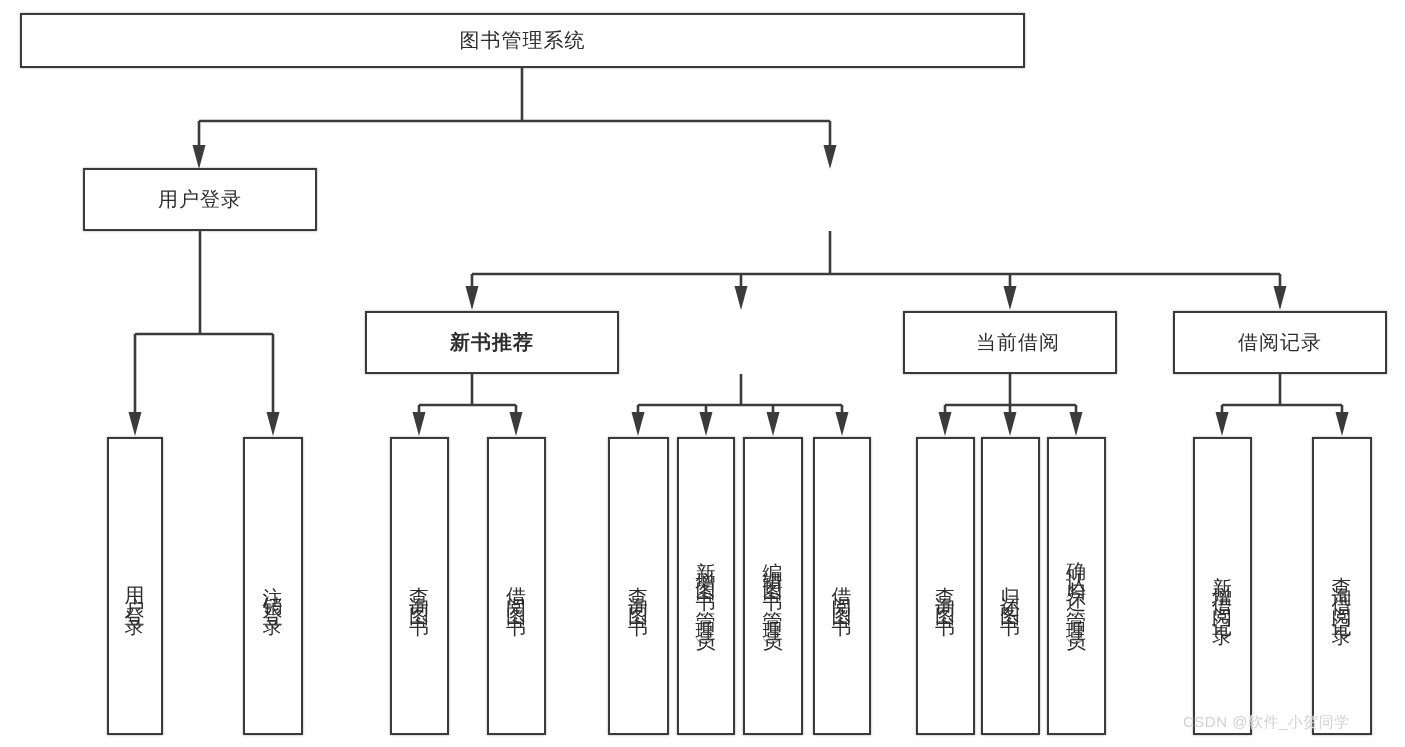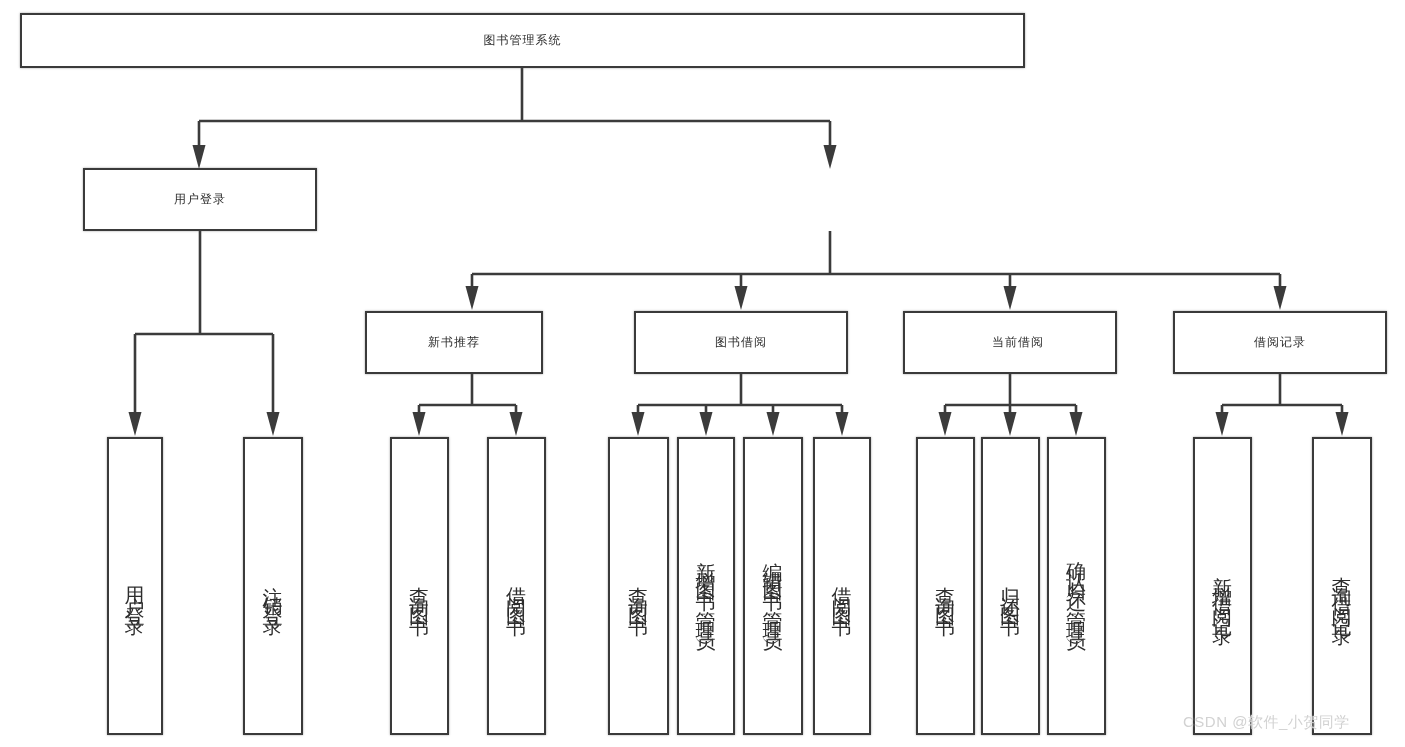--- a/index.html
+++ b/index.html
@@ -27,21 +27,21 @@
     box-sizing: border-box;
     background: #ffffff;
     border: 2px solid #3a3a3a;
     box-shadow: 0 0 2px rgba(90,90,90,0.55);
     display: flex;
     align-items: center;
     justify-content: center;
     color: #2d2d2d;
     z-index: 2;
   }
-  .hnode { font-size: 12px; letter-spacing: 1px; }
+  .hnode { font-size: 20px; letter-spacing: 1px; }
   .vnode {
     writing-mode: vertical-rl;
     text-orientation: mixed;
     font-size: 20px;
     line-height: 1;
     letter-spacing: 10px;
     padding-top: 10px; 
   }
   .watermark {
     position: absolute;
@@ -99,25 +99,22 @@
   </svg>
 
   <div class="node hnode" style="left:20px; top:13px; width:1005px; height:55px;">
     <span>图书管理系统</span>
   </div>
 
   <div class="node hnode" style="left:83px; top:168px; width:234px; height:63px;">
     <span>用户登录</span>
   </div>
 
-  <div class="node hnode" style="left:365px; top:311px; width:178px; height:63px;">
+  <div class="node hnode" style="left:365px; top:311px; width:254px; height:63px;font-weight:bold;">
     <span>新书推荐</span>
-  </div>
-  <div class="node hnode" style="left:634px; top:311px; width:214px; height:63px;">
-    <span>图书借阅</span>
   </div>
   <div class="node hnode" style="left:903px; top:311px; width:214px; height:63px;padding-left:16px;">
     <span>当前借阅</span>
   </div>
   <div class="node hnode" style="left:1173px; top:311px; width:214px; height:63px;">
     <span>借阅记录</span>
   </div>
 
   <div class="node vnode" style="left:107px; top:437px; width:56px; height:298px;">
     <span>用户登录</span>

